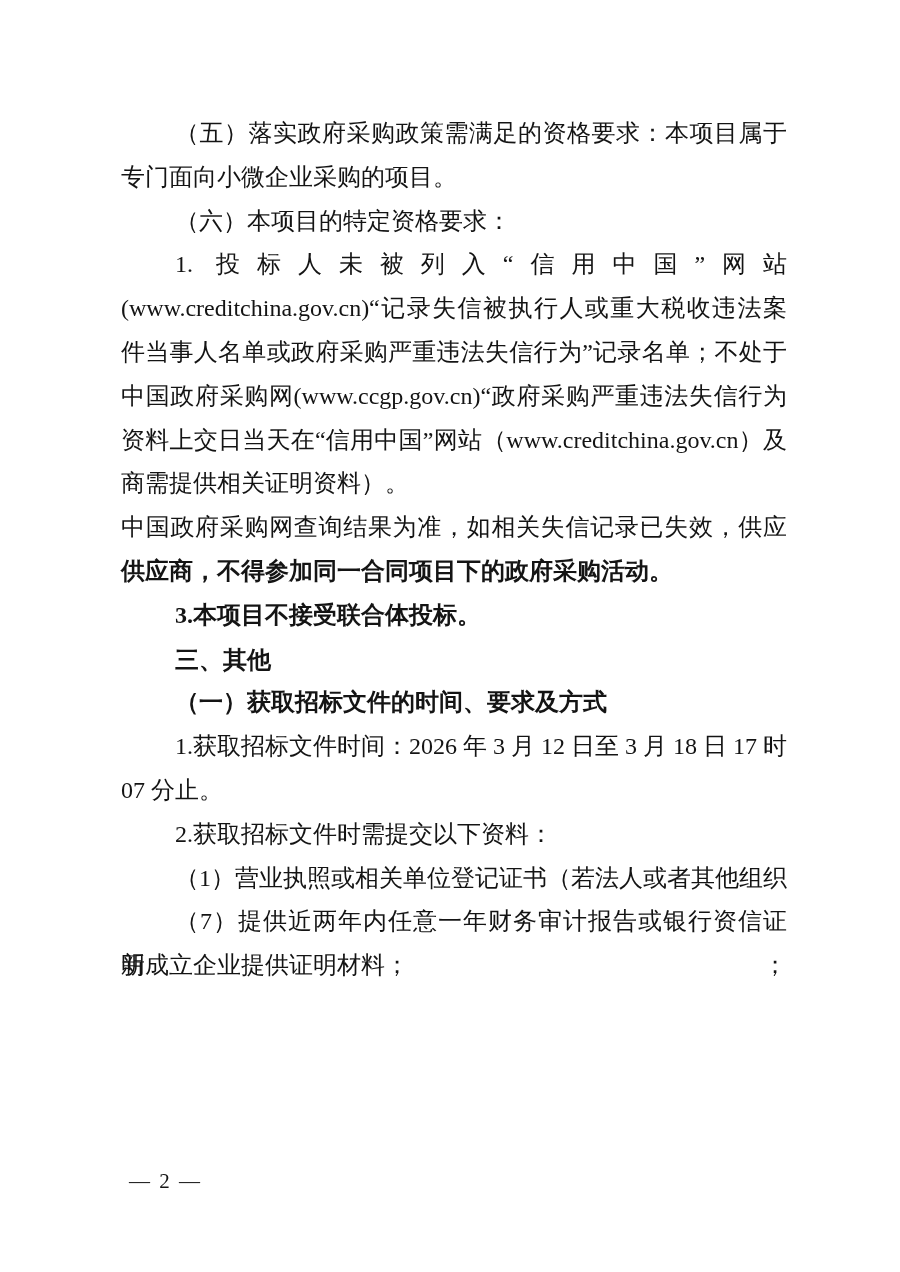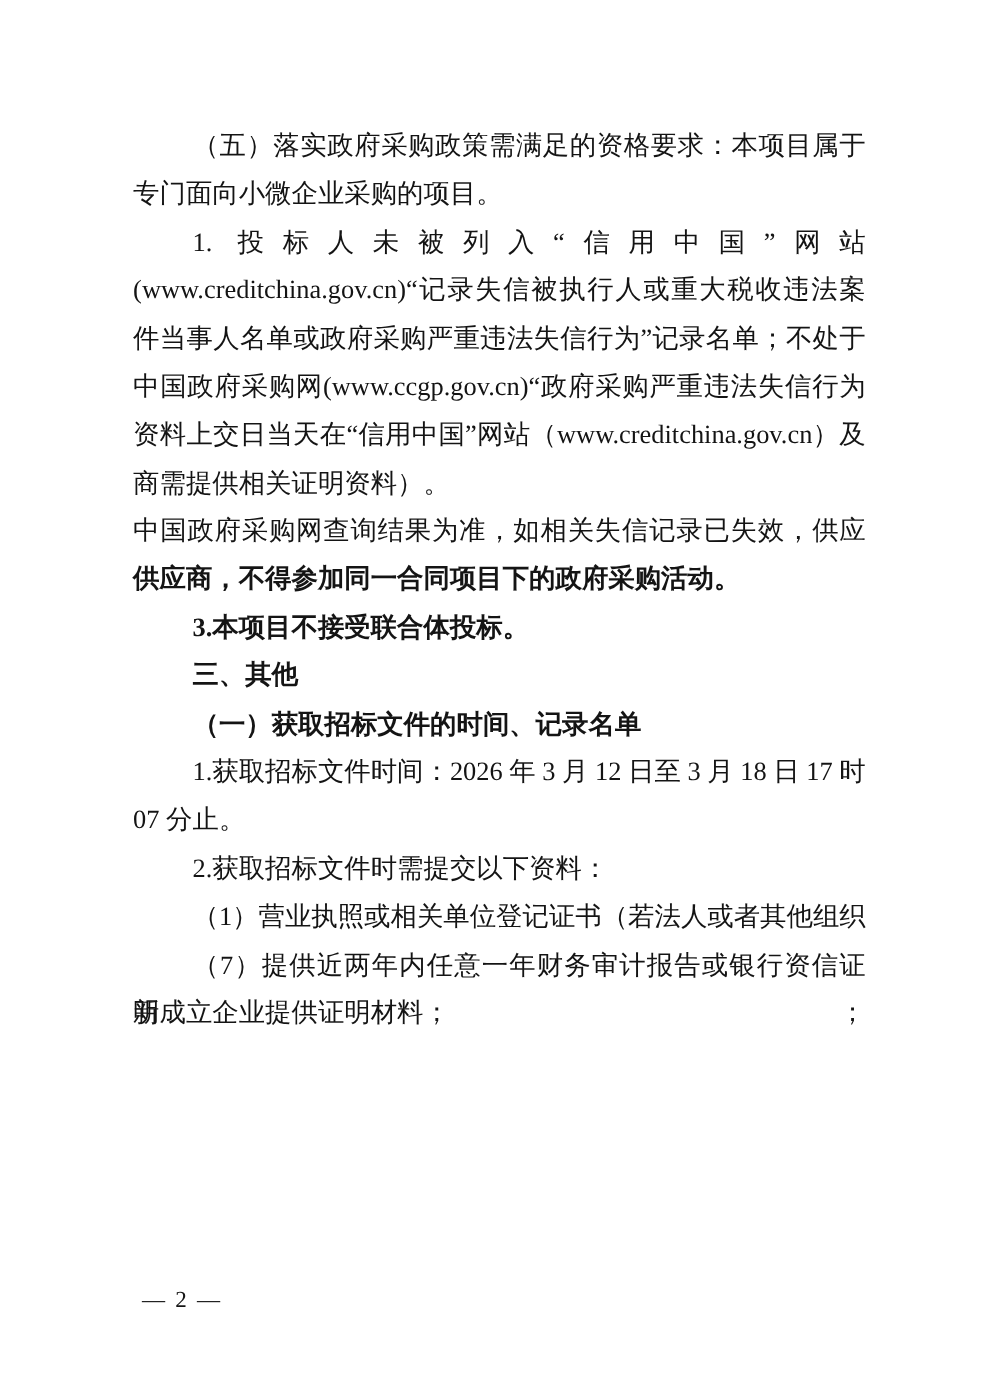--- a/index.html
+++ b/index.html
@@ -22,49 +22,50 @@
     margin: 0;
     padding: 0;
     font-size: 24px;
     height: 43.8px;
     line-height: 43.8px;
     white-space: normal;
   }
   .indent { text-indent: 54px; }
   .justify { text-align: justify; text-align-last: justify; }
   .bold { font-weight: bold; }
-  .hei { font-family: Liberation Mono, monospace; font-weight: bold; }
+  .hei { font-family: Liberation Sans, sans-serif; font-weight: bold; }
   .footer {
     position: absolute;
     left: 129px;
     top: 1166px;
     font-size: 21px;
     line-height: 30px;
     letter-spacing: 2px;
     color: #141414;
   }
 </style>
 </head>
 <body>
 
 <div class="page">
   <div class="textblock">
       <p class="line indent justify">（五）落实政府采购政策需满足的资格要求：本项目属于</p>
       <p class="line">专门面向小微企业采购的项目。</p>
+      <p class="line indent">（六）本项目的特定资格要求：</p>
       <p class="line indent justify">1. 投标人未被列入“信用中国”网站</p>
       <p class="line justify">(www.creditchina.gov.cn)“记录失信被执行人或重大税收违法案</p>
       <p class="line justify">件当事人名单或政府采购严重违法失信行为”记录名单；不处于</p>
       <p class="line justify">中国政府采购网(www.ccgp.gov.cn)“政府采购严重违法失信行为</p>
       <p class="line justify">资料上交日当天在“信用中国”网站（www.creditchina.gov.cn）及</p>
       <p class="line">商需提供相关证明资料）。</p>
       <p class="line justify">中国政府采购网查询结果为准，如相关失信记录已失效，供应</p>
       <p class="line bold">供应商，不得参加同一合同项目下的政府采购活动。</p>
       <p class="line indent bold">3.本项目不接受联合体投标。</p>
       <p class="line indent bold hei">三、其他</p>
-      <p class="line indent bold">（一）获取招标文件的时间、记录名单</p>
+      <p class="line indent bold">（一）获取招标文件的时间、要求及方式</p>
       <p class="line indent justify">1.获取招标文件时间：2026 年 3 月 12 日至 3 月 18 日 17 时</p>
       <p class="line">07 分止。</p>
       <p class="line indent">2.获取招标文件时需提交以下资料：</p>
       <p class="line indent justify">（1）营业执照或相关单位登记证书（若法人或者其他组织</p>
       <p class="line indent justify">（7）提供近两年内任意一年财务审计报告或银行资信证明；</p>
       <p class="line">新成立企业提供证明材料；</p>
     </div>
   <div class="footer">— 2 —</div>
 </div>
 

